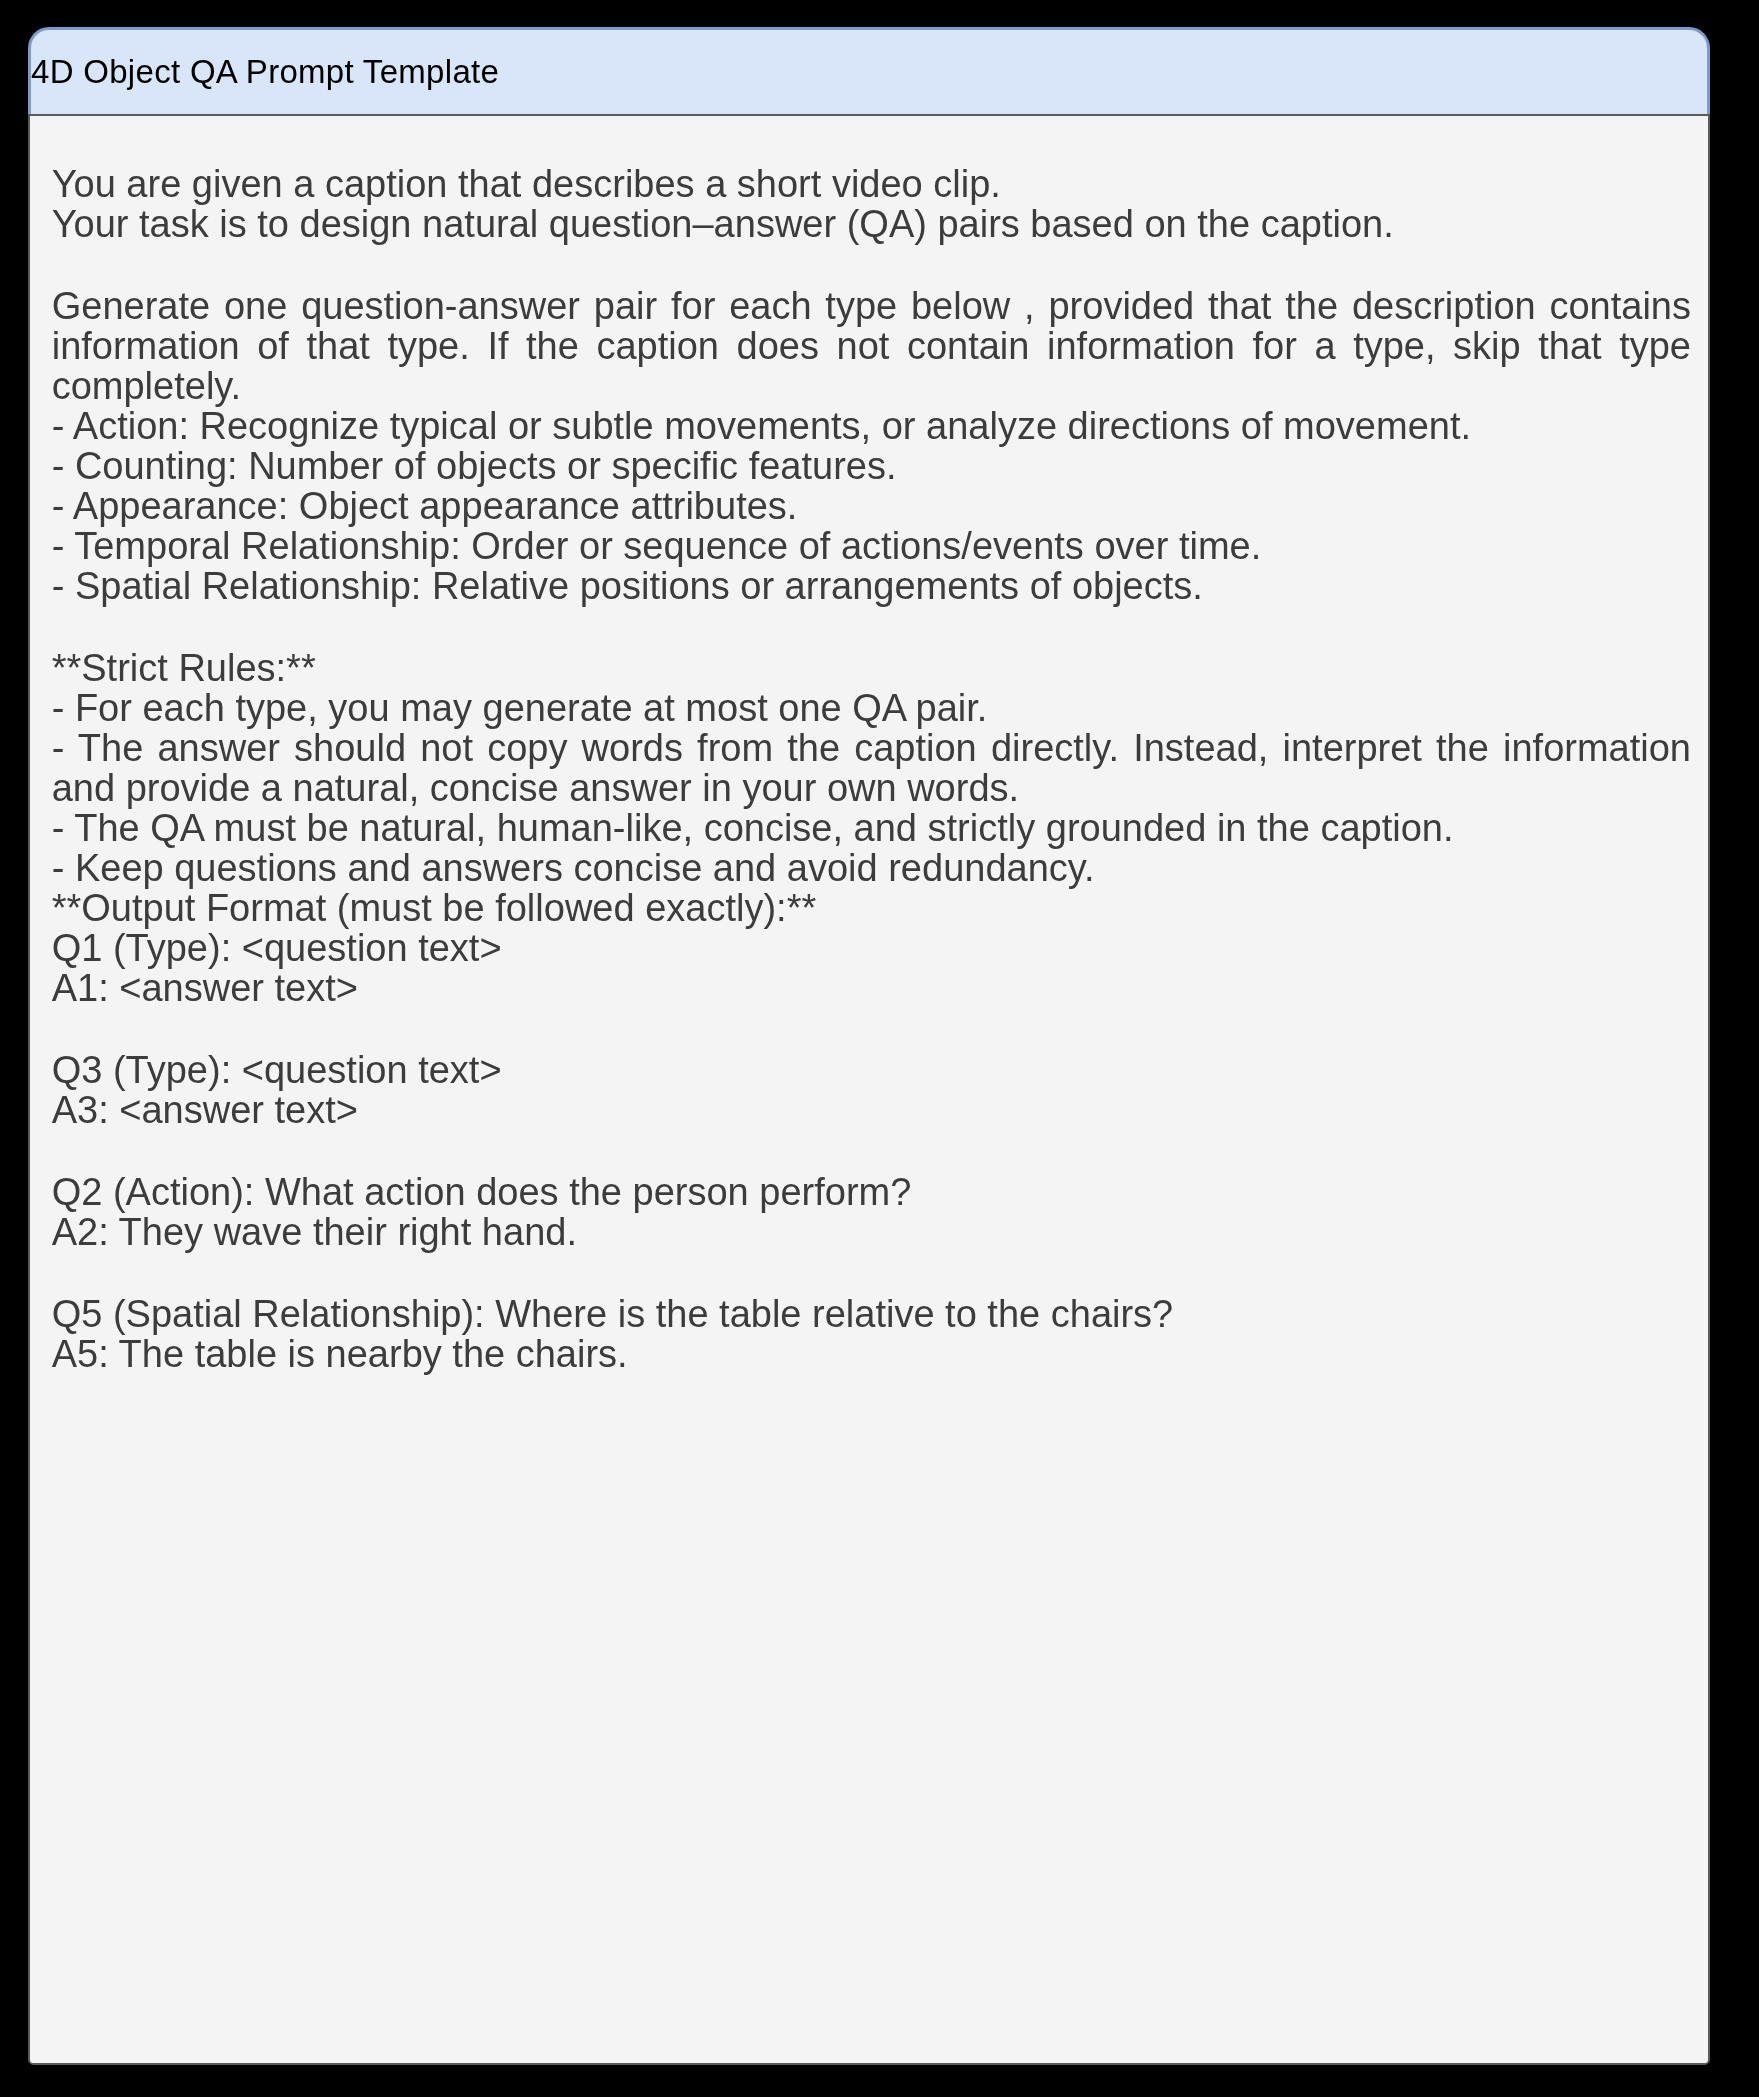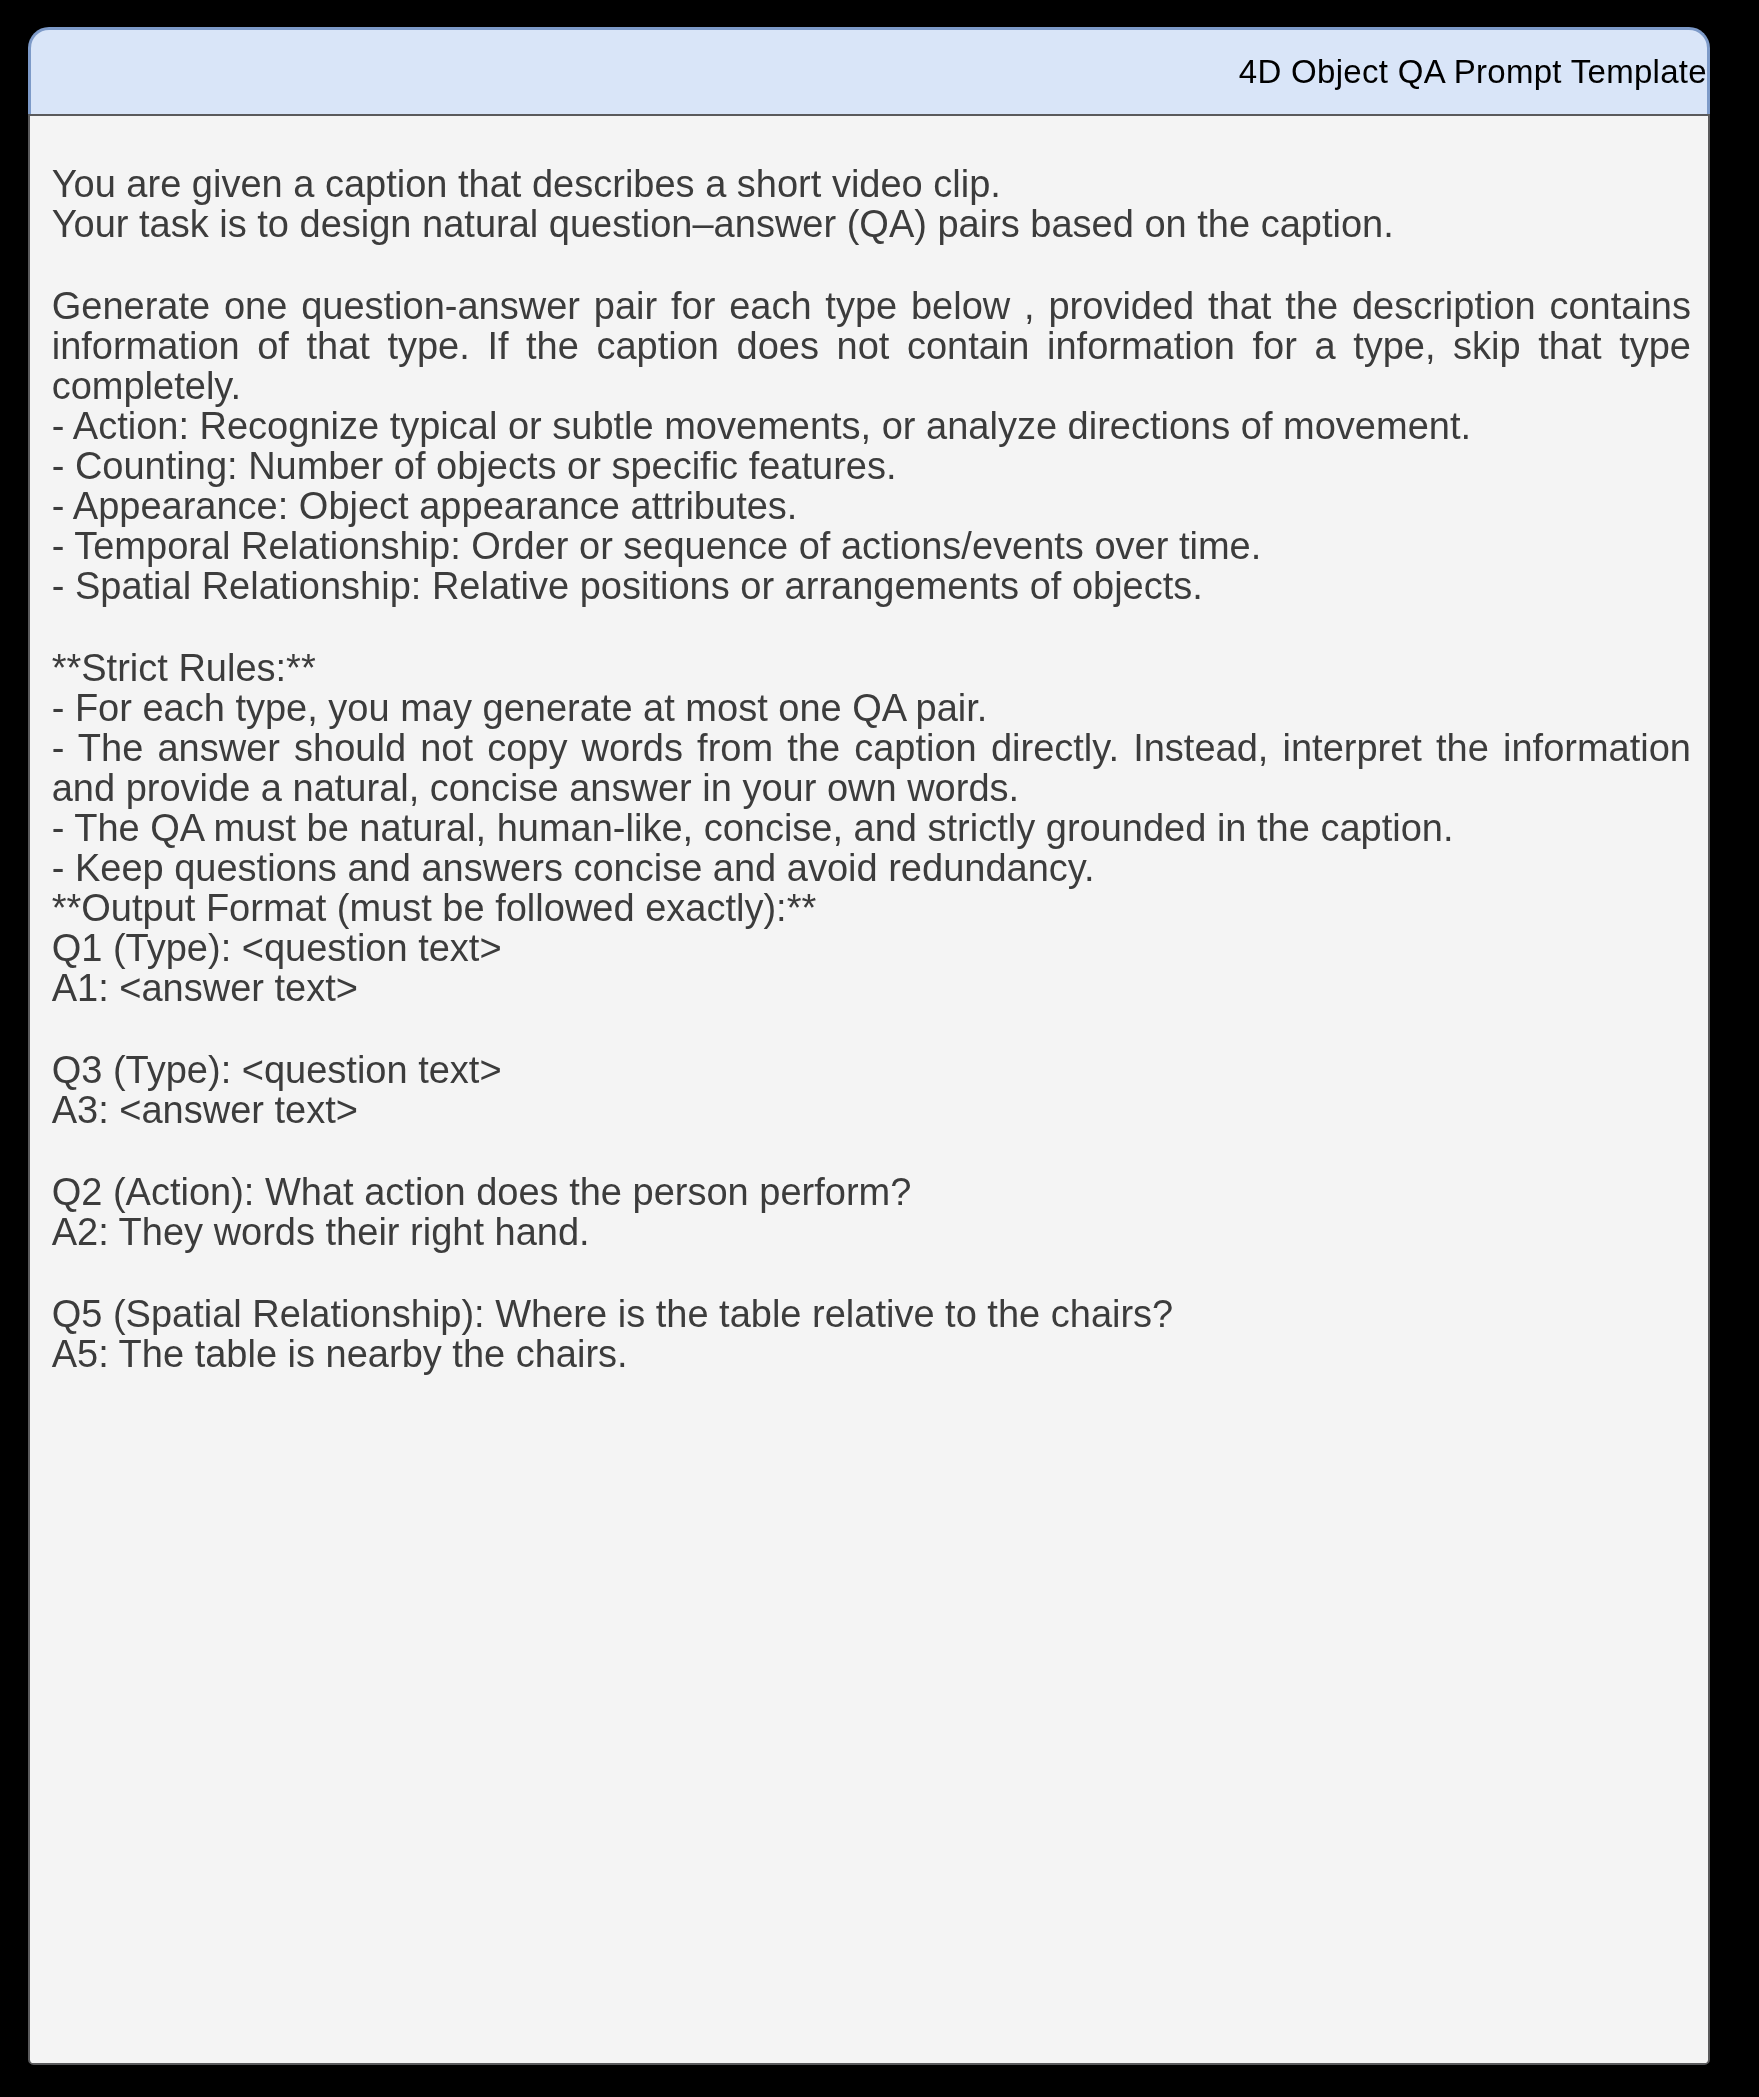--- a/index.html
+++ b/index.html
@@ -27,21 +27,21 @@
   }
   .card-header {
     box-sizing: border-box;
     height: 87px;
     background: #d9e5f8;
     border: 3.5px solid #7d9ac8;
     border-bottom: none;
     border-radius: 21px 21px 0 0;
     display: flex;
     align-items: center;
-    justify-content: flex-end;
+    justify-content: flex-start;
   }
   .card-title {
     font-size: 33px;
     color: #000000;
     letter-spacing: 0.3px;
   }
   .card-body {
     box-sizing: border-box;
     height: 1951px;
     background: #f4f4f4;
@@ -81,19 +81,19 @@
 - For each type, you may generate at most one QA pair.
 - The answer should not copy words from the caption directly. Instead, interpret the information and provide a natural, concise answer in your own words.
 - The QA must be natural, human-like, concise, and strictly grounded in the caption.
 - Keep questions and answers concise and avoid redundancy.
 **Output Format (must be followed exactly):**
 Q1 (Type): &lt;question text&gt;
 A1: &lt;answer text&gt;</p>
       <p class="block">Q3 (Type): &lt;question text&gt;
 A3: &lt;answer text&gt;</p>
       <p class="block">Q2 (Action): What action does the person perform?
-A2: They words their right hand.</p>
+A2: They wave their right hand.</p>
       <p class="block">Q5 (Spatial Relationship): Where is the table relative to the chairs?
 A5: The table is nearby the chairs.</p>
     </div>
   </div>
 </div>
 
 
 </body></html>

